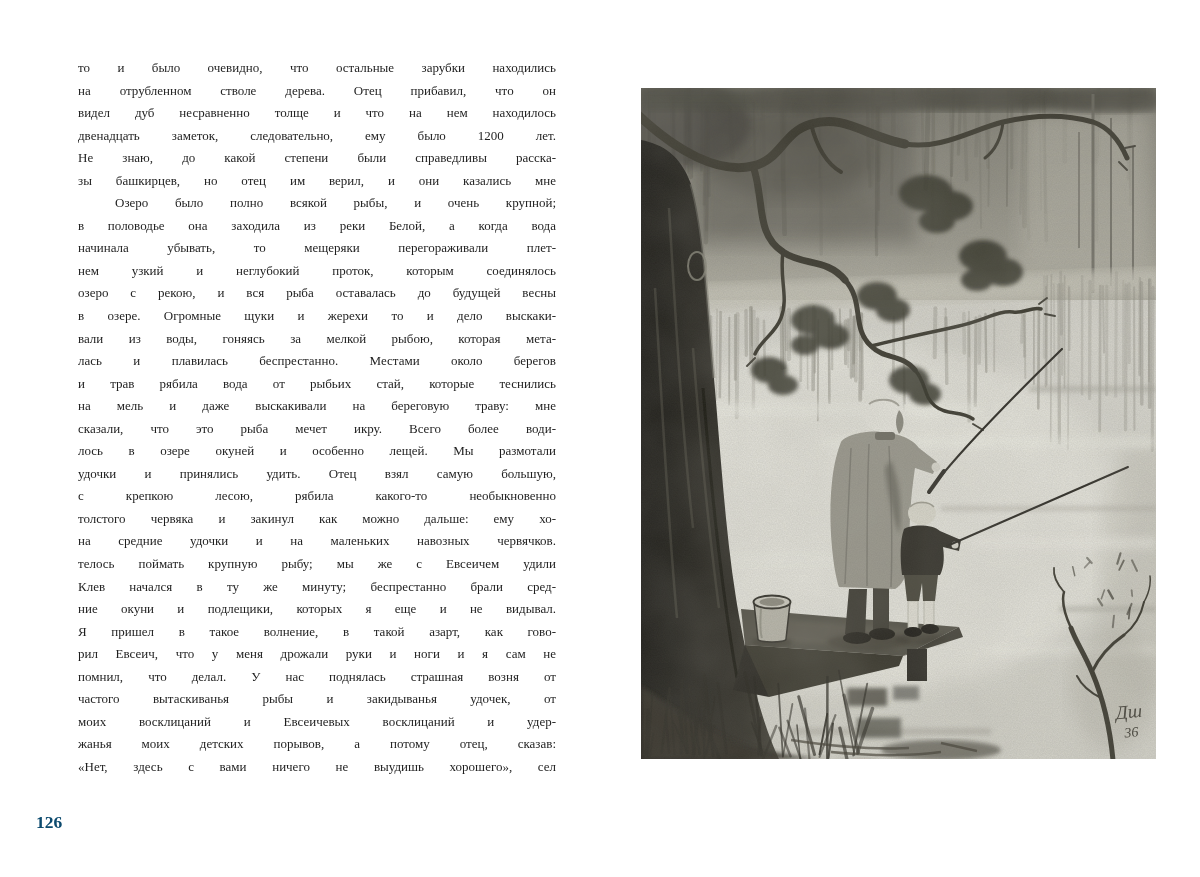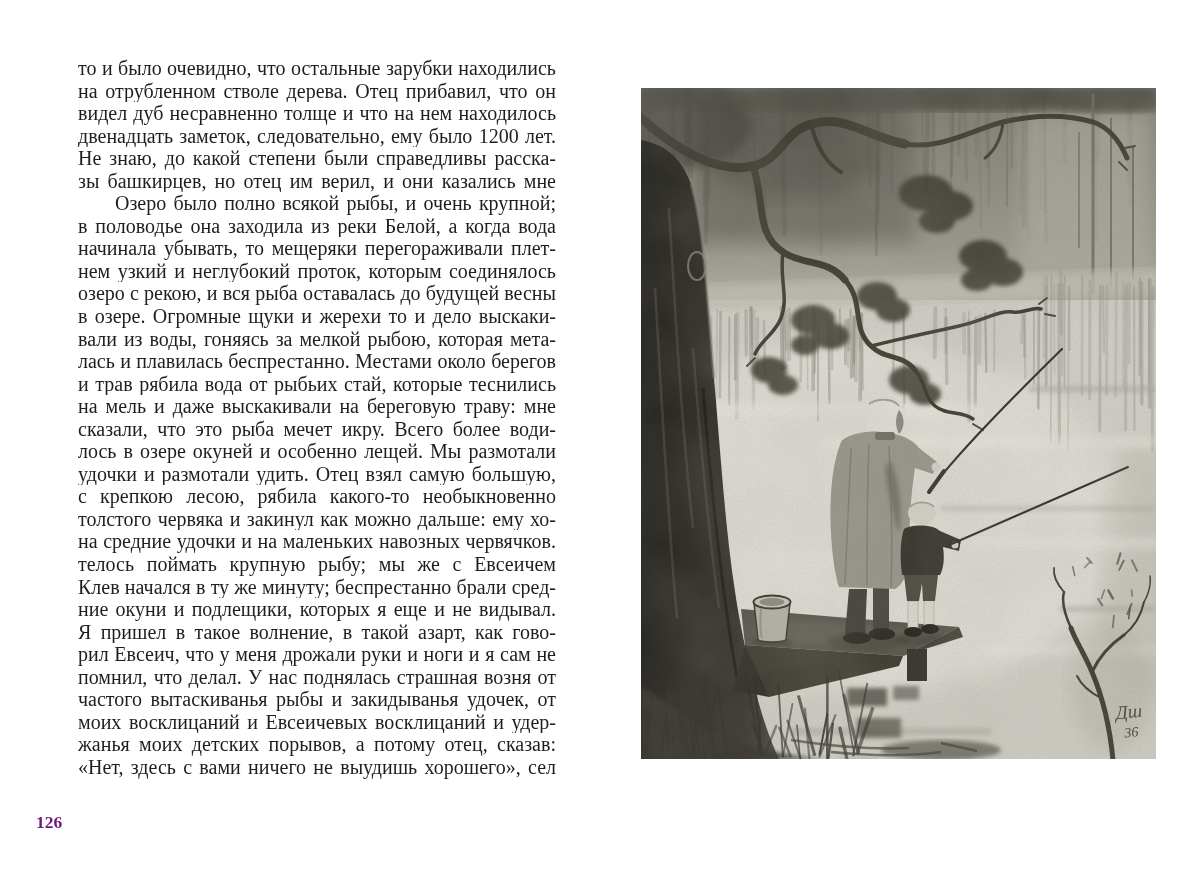--- a/index.html
+++ b/index.html
@@ -4,32 +4,32 @@
 <style>
   html,body{margin:0;padding:0;}
   body{
     width:1200px;height:877px;position:relative;overflow:hidden;
     background:#ffffff;
     font-family:"Liberation Serif","DejaVu Serif",serif;
   }
   .page{position:absolute;inset:0;background:#ffffff;}
   #text-block{
     position:absolute;left:78px;top:57px;width:478px;
-    color:#1e1e1e;font-size:20px;line-height:22.55px;
+    color:#1e1e1e;font-size:13px;line-height:22.55px;
     letter-spacing:0px;
   }
   .line{
     height:22.55px;overflow:hidden;
     text-align:justify;text-align-last:justify;text-justify:inter-word;
   }
   .line.noJust{text-align-last:left;}
   .line.indent{text-indent:37px;}
   #page-number{
     position:absolute;left:36px;top:812px;
-    font-weight:bold;font-size:17.5px;color:#701a75;text-align:right;
+    font-weight:bold;font-size:17.5px;color:#0c4a6e;text-align:right;
   }
   #illustration{
     position:absolute;left:641px;top:88px;width:515px;height:671px;
   }
   #illustration svg{display:block;}
   #illustration text{font-family:"Liberation Serif","DejaVu Serif",serif;}
 </style>
 </head>
 <body>
 
@@ -47,21 +47,21 @@
       <div class="line">начинала убывать, то мещеряки перегораживали плет-</div>
       <div class="line">нем узкий и неглубокий проток, которым соединялось</div>
       <div class="line">озеро с рекою, и вся рыба оставалась до будущей весны</div>
       <div class="line">в озере. Огромные щуки и жерехи то и дело выскаки-</div>
       <div class="line">вали из воды, гоняясь за мелкой рыбою, которая мета-</div>
       <div class="line">лась и плавилась беспрестанно. Местами около берегов</div>
       <div class="line">и трав рябила вода от рыбьих стай, которые теснились</div>
       <div class="line">на мель и даже выскакивали на береговую траву: мне</div>
       <div class="line">сказали, что это рыба мечет икру. Всего более води-</div>
       <div class="line">лось в озере окуней и особенно лещей. Мы размотали</div>
-      <div class="line">удочки и размотали удить. Отец взял самую большую,</div>
+      <div class="line">удочки и принялись удить. Отец взял самую большую,</div>
       <div class="line">с крепкою лесою, рябила какого-то необыкновенно</div>
       <div class="line">толстого червяка и закинул как можно дальше: ему хо-</div>
       <div class="line">на средние удочки и на маленьких навозных червячков.</div>
       <div class="line">телось поймать крупную рыбу; мы же с Евсеичем удили</div>
       <div class="line">Клев начался в ту же минуту; беспрестанно брали сред-</div>
       <div class="line">ние окуни и подлещики, которых я еще и не видывал.</div>
       <div class="line">Я пришел в такое волнение, в такой азарт, как гово-</div>
       <div class="line">рил Евсеич, что у меня дрожали руки и ноги и я сам не</div>
       <div class="line">помнил, что делал. У нас поднялась страшная возня от</div>
       <div class="line">частого вытаскиванья рыбы и закидыванья удочек, от</div>

